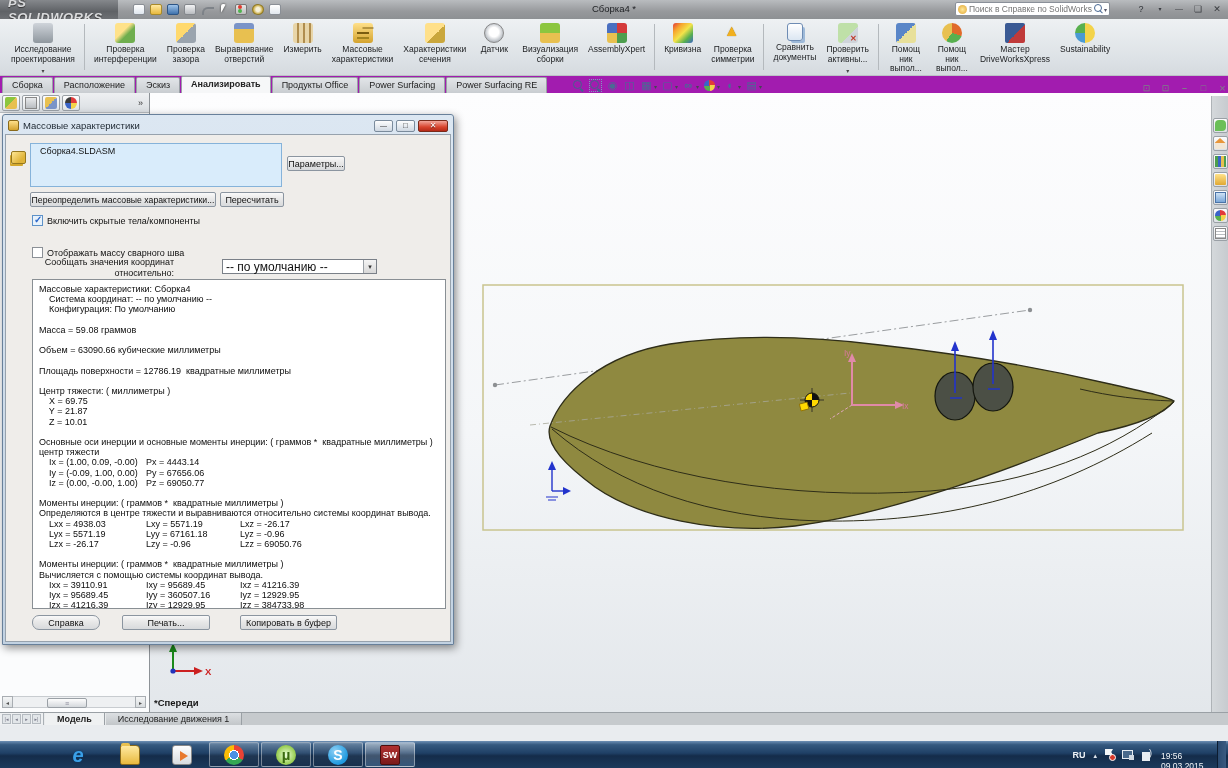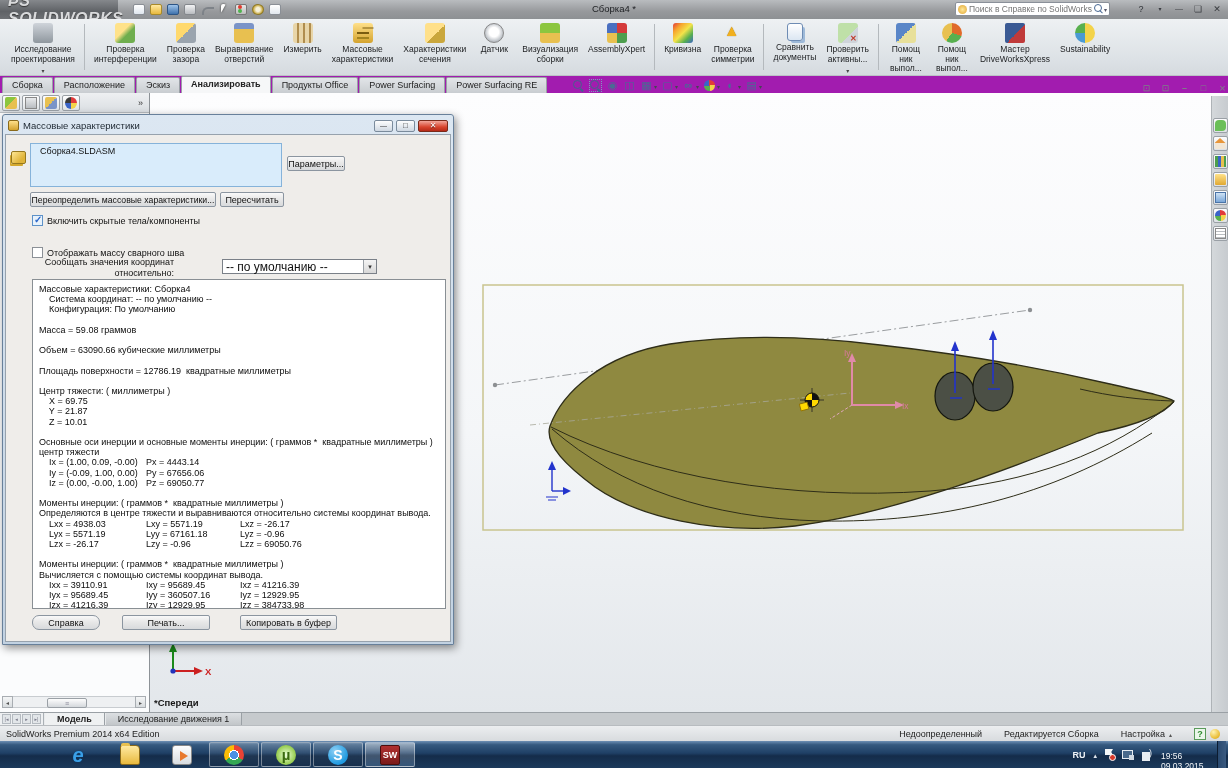--- a/index.html
+++ b/index.html
@@ -4,21 +4,21 @@
 <style>
   html,body{margin:0;padding:0;background:#444;}
   #screen{position:relative;width:1228px;height:768px;overflow:hidden;
     font-family:"Liberation Sans", sans-serif;background:#e9ecef;font-size:9px;color:#111;}
   *{box-sizing:border-box;}
 
   
   .titlebar{position:absolute;left:0;top:0;width:1228px;height:19px;
     background:linear-gradient(#b9bcbf,#97999c 60%,#8d9093);display:flex;align-items:center;}
   .sw-logo{width:118px;height:19px;background:linear-gradient(#85888c,#5f6266 60%,#6d7074);
-    color:#d9dadc;font-style:italic;font-weight:bold;font-size:16px;display:flex;align-items:center;
+    color:#d9dadc;font-style:italic;font-weight:bold;font-size:13px;display:flex;align-items:center;
     padding-left:8px;letter-spacing:.5px;text-shadow:0 1px 1px #333;}
   .qtools{display:flex;align-items:center;margin-left:14px;gap:3px;}
   .qt{width:14px;height:13px;border-radius:2px;position:relative;}
   .qt::before{content:"";position:absolute;inset:1px;border-radius:2px;}
   .qt[data-icon="new-doc"]::before{background:linear-gradient(#fff,#dfe6ee);border:1px solid #8a8f96;}
   .qt[data-icon="open-folder"]::before{background:linear-gradient(#ffe9a0,#e8b93e);border:1px solid #a88a2a;}
   .qt[data-icon="save-disk"]::before{background:linear-gradient(#9fc4ea,#3f72ad);border:1px solid #2d5585;}
   .qt[data-icon="print"]::before{background:linear-gradient(#f2f3f4,#b9bcc0);border:1px solid #84888d;}
   .qt[data-icon="undo"]::before{background:none;border:none;content:"";width:10px;height:6px;border-top:2px solid #7d8288;border-left:2px solid #7d8288;border-radius:6px 0 0 0;left:2px;top:4px;}
   .qt[data-icon="select-cursor"]::before{background:none;border:none;width:0;height:0;left:4px;top:1px;
@@ -742,33 +742,20 @@
       <span class="mtn" data-name="model-tab-next-button"></span>
       <span class="mtn" data-name="model-tab-last-button"></span>
     </div>
     <div style="display:flex;">
 
     <div class="mtab f-active" data-name="model-tab">Модель</div>
         <div class="mtab" data-name="motion-study-tab">Исследование движения 1</div>
       </div>
   </div>
 
-  <div class="statusbar" data-name="status-bar">
-    <span data-name="edition-label">SolidWorks Premium 2014 x64 Edition</span>
-    <div class="sb-right">
-      <span data-name="constraint-state-label">Недоопределенный</span>
-      <span data-name="editing-mode-label">Редактируется Сборка</span>
-      <span class="sb-custom">
-        <span data-name="customize-label">Настройка</span>
-        <span class="sb-custom-arrow" data-name="chevron-up-icon"></span>
-      </span>
-      <span class="sb-qicon" data-name="quick-tips-icon">?</span>
-    </div>
-    <span class="sb-ball" data-name="help-ball-icon"></span>
-  </div>
 
   <div class="taskbar" data-name="windows-taskbar">
     <div class="tb-items" style="display:flex;align-items:center;">
 
     <div class="tb-btn" data-name="start-button" data-icon="start">
         <span class="tbicon" data-name="start-icon"></span>
       </div>
         <div class="tb-btn" data-name="internet-explorer-button" data-icon="ie">
         <span class="tbicon" data-name="ie-icon"></span>
       </div>

